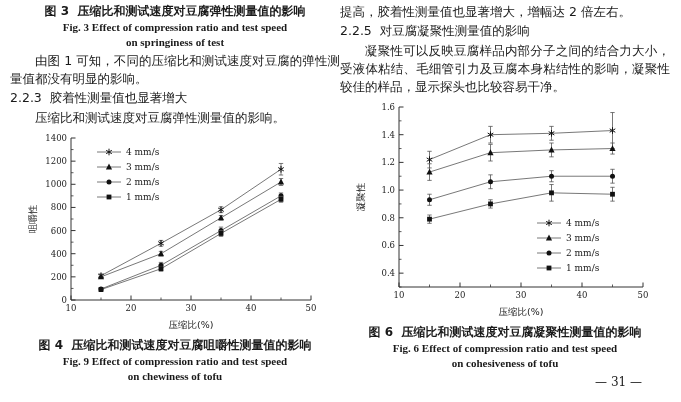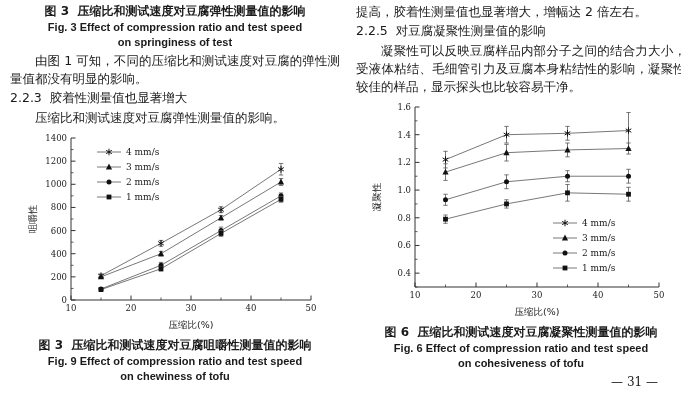--- a/index.html
+++ b/index.html
@@ -5,37 +5,36 @@
   html, body { margin:0; padding:0; }
   body {
     width:681px; height:402px;
     background:#ffffff;
     color:#1a1a1a;
     font-family:"DejaVu Sans", sans-serif;
     overflow:hidden;
   }
   .page {
     display:flex;
-    gap:16px;
     padding:2px 6px 0 10px;
     box-sizing:border-box;
     width:681px; height:402px;
   }
   .col { width:330px; flex:0 0 330px; }
   .caption-cn {
     text-align:center;
     font-size:12px;
     font-weight:bold;
     line-height:15px;
     margin:2px 0 1px 0;
     white-space:pre-wrap;
   }
   .caption-en {
     text-align:center;
-    font-family:Liberation Sans, sans-serif;
+    font-family:Liberation Serif, serif;
     font-weight:600;
     font-size:11px;
     line-height:15px;
     margin:0;
   }
   .para {
     font-size:12.5px;
     line-height:18px;
     text-align:justify;
     text-indent:2em;
@@ -205,21 +204,21 @@
           <text x="101" y="40" fill="#222" font-family="&quot;DejaVu Serif&quot;, serif" font-size="9" text-anchor="start">3 mm/s</text>
           <line x1="72" y1="52" x2="96" y2="52" stroke="#555" stroke-width="0.8"></line>
           <circle cx="84" cy="52" r="2.5" fill="#111"></circle>
           <text x="101" y="55" fill="#222" font-family="&quot;DejaVu Serif&quot;, serif" font-size="9" text-anchor="start">2 mm/s</text>
           <line x1="72" y1="67" x2="96" y2="67" stroke="#555" stroke-width="0.8"></line>
           <rect x="81.6" y="64.6" width="4.8" height="4.8" fill="#111"></rect>
           <text x="101" y="70" fill="#222" font-family="&quot;DejaVu Serif&quot;, serif" font-size="9" text-anchor="start">1 mm/s</text>
         </svg>
     </div>
 
-    <div class="caption-cn">图 3  压缩比和测试速度对豆腐咀嚼性测量值的影响</div>
+    <div class="caption-cn">图 4  压缩比和测试速度对豆腐咀嚼性测量值的影响</div>
     <div class="caption-en">Fig. 9 Effect of compression ratio and test speed</div>
     <div class="caption-en">on chewiness of tofu</div>
   </div>
 
   <div class="col">
     <p class="para-cont">提高，胶着性测量值也显著增大，增幅达 2 倍左右。</p>
     <div class="heading">2.2.5  对豆腐凝聚性测量值的影响</div>
     <p class="para">凝聚性可以反映豆腐样品内部分子之间的结合力大小，受液体粘结、毛细管引力及豆腐本身粘结性的影响，凝聚性较佳的样品，显示探头也比较容易干净。</p>
 
     <div class="chart-wrap">

